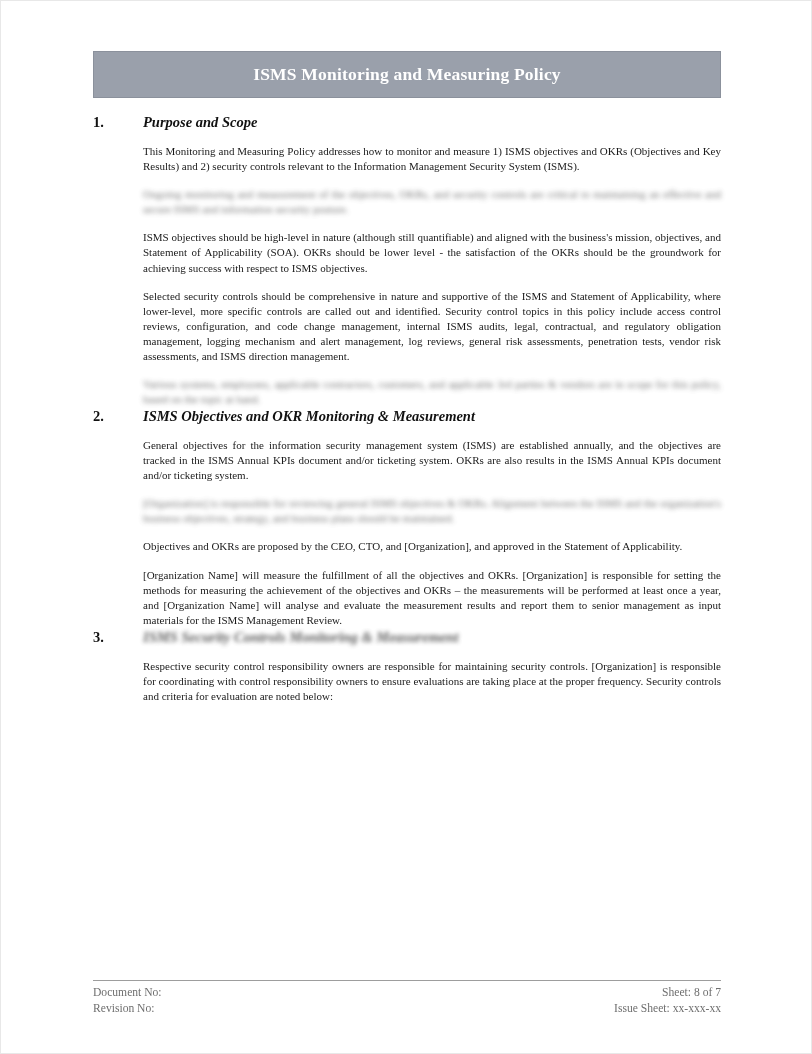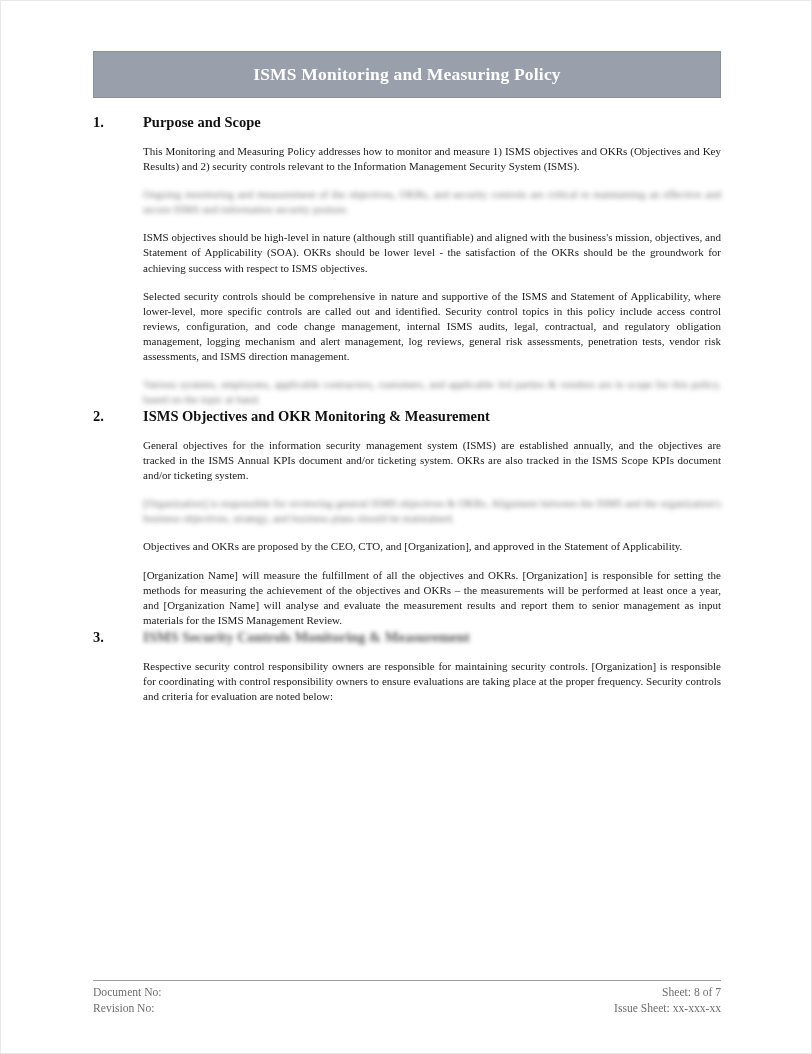--- a/index.html
+++ b/index.html
@@ -77,20 +77,21 @@
     font-size: 14.5px;
     line-height: 1.25;
     color: #111111;
   }
   .section-title {
     flex: 1 1 auto;
     font-weight: bold;
     font-size: 14.5px;
     line-height: 1.25;
     color: #111111;
+    font-style: italic;
   }
 
   .para {
     margin: 0 0 13px 50px;
     font-size: 11px;
     line-height: 1.37;
     text-align: justify;
     color: #1a1a1a;
     hyphens: none;
   }
@@ -151,21 +152,21 @@
           <p class="para redacted">Ongoing monitoring and measurement of the objectives, OKRs, and security controls are critical to maintaining an effective and secure ISMS and information security posture.</p>
           <p class="para">ISMS objectives should be high-level in nature (although still quantifiable) and aligned with the business's mission, objectives, and Statement of Applicability (SOA). OKRs should be lower level - the satisfaction of the OKRs should be the groundwork for achieving success with respect to ISMS objectives.</p>
           <p class="para">Selected security controls should be comprehensive in nature and supportive of the ISMS and Statement of Applicability, where lower-level, more specific controls are called out and identified. Security control topics in this policy include access control reviews, configuration, and code change management, internal ISMS audits, legal, contractual, and regulatory obligation management, logging mechanism and alert management, log reviews, general risk assessments, penetration tests, vendor risk assessments, and ISMS direction management.</p>
           <p class="para redacted">Various systems, employees, applicable contractors, customers, and applicable 3rd parties &amp; vendors are in scope for this policy, based on the topic at hand.</p>
         </div>
         <div class="section">
           <div class="section-heading">
             <div class="section-number">2.</div>
             <div class="section-title">ISMS Objectives and OKR Monitoring &amp; Measurement</div>
           </div>
-          <p class="para">General objectives for the information security management system (ISMS) are established annually, and the objectives are tracked in the ISMS Annual KPIs document and/or ticketing system. OKRs are also tracked in the ISMS Scope KPIs document and/or ticketing system.</p>
+          <p class="para">General objectives for the information security management system (ISMS) are established annually, and the objectives are tracked in the ISMS Annual KPIs document and/or ticketing system. OKRs are also results in the ISMS Annual KPIs document and/or ticketing system.</p>
           <p class="para redacted">[Organization] is responsible for reviewing general ISMS objectives &amp; OKRs. Alignment between the ISMS and the organization's business objectives, strategy, and business plans should be maintained.</p>
           <p class="para">Objectives and OKRs are proposed by the CEO, CTO, and [Organization], and approved in the Statement of Applicability.</p>
           <p class="para">[Organization Name] will measure the fulfillment of all the objectives and OKRs. [Organization] is responsible for setting the methods for measuring the achievement of the objectives and OKRs – the measurements will be performed at least once a year, and [Organization Name] will analyse and evaluate the measurement results and report them to senior management as input materials for the ISMS Management Review.</p>
         </div>
         <div class="section">
           <div class="section-heading">
             <div class="section-number">3.</div>
             <div class="section-title redacted-heading">ISMS Security Controls Monitoring &amp; Measurement</div>
           </div>
           <p class="para">Respective security control responsibility owners are responsible for maintaining security controls. [Organization] is responsible for coordinating with control responsibility owners to ensure evaluations are taking place at the proper frequency. Security controls and criteria for evaluation are noted below:</p>

